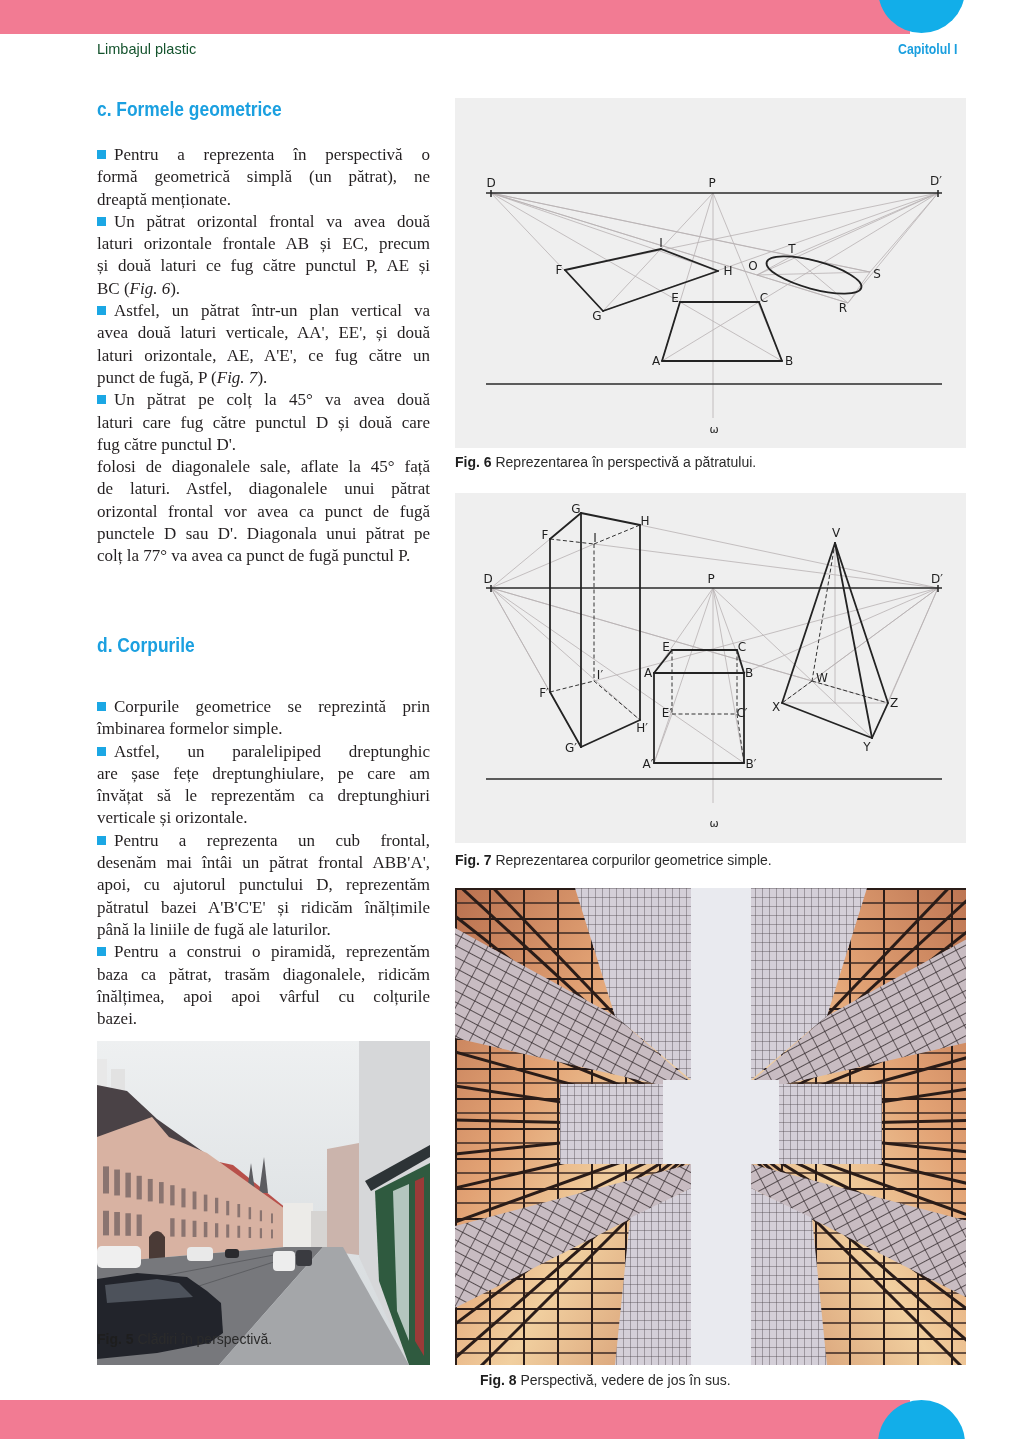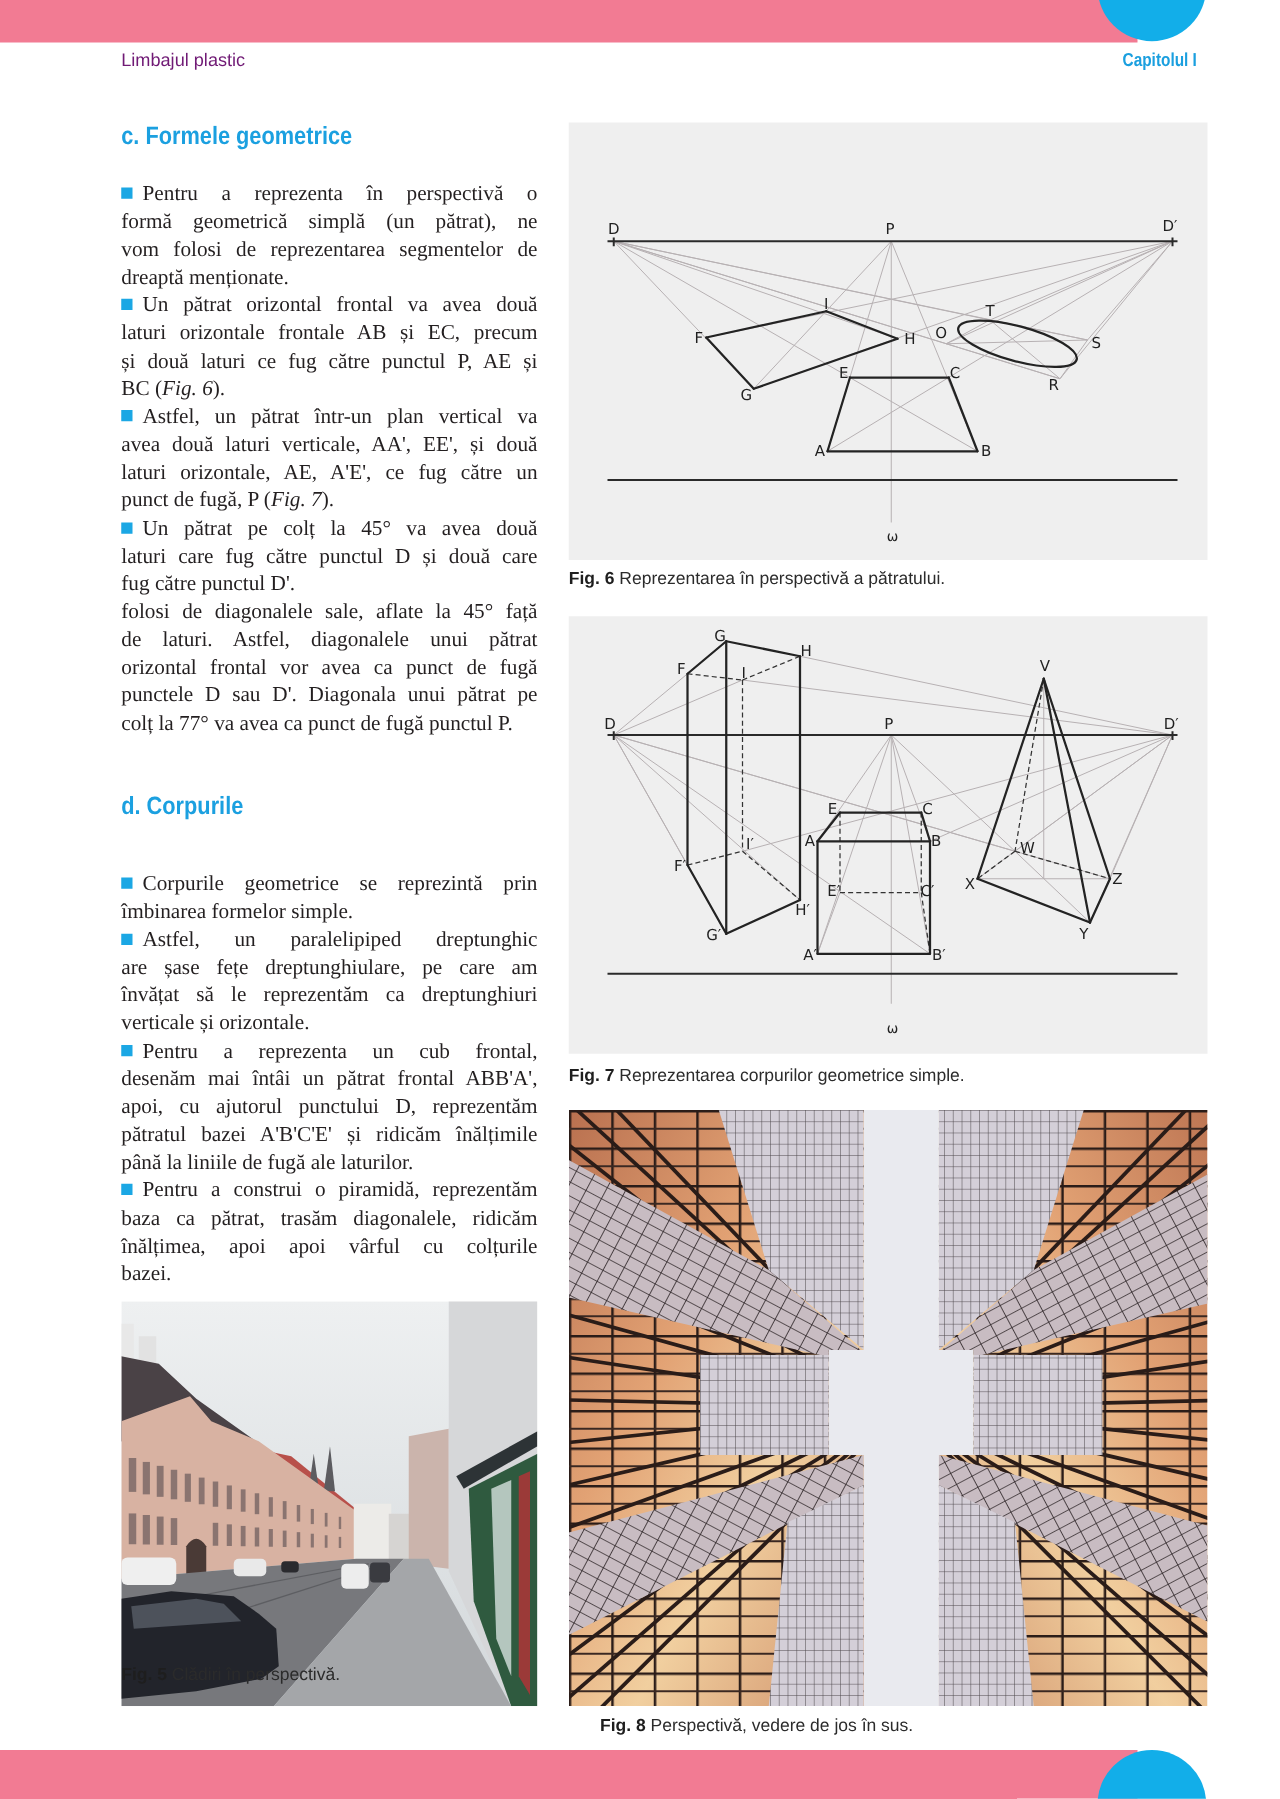--- a/index.html
+++ b/index.html
@@ -5,21 +5,21 @@
 *{margin:0;padding:0;box-sizing:border-box}
 html,body{width:1024px;height:1439px;background:#ffffff;overflow:hidden}
 body{position:relative;font-family:"Liberation Serif",serif;color:#231f20}
 .band{position:absolute;left:0;background:#F27B93}
 .band.top{top:0;height:34px;width:910px}
 .band.bottom{top:1400px;height:39px;width:910px}
 .circle{position:absolute;width:87px;height:87px;border-radius:50%;background:#12AEE9;left:878px}
 .circle.top{top:-54px}
 .circle.bottom{top:1400px}
 .page-num{position:absolute;left:878px;top:1484px;width:87px;color:#0c4a6e;font:bold 16px "DejaVu Sans",sans-serif}
-.rh-left{position:absolute;left:97px;top:40px;font:14.5px/18px "Liberation Sans",sans-serif;color:#701a75}
+.rh-left{position:absolute;left:97px;top:40px;font:14.5px/18px "Liberation Sans",sans-serif;color:#14532d}
 .rh-right{position:absolute;right:67px;top:40px;font:bold 15px/18px "Liberation Sans",sans-serif;color:#1A9FDF;transform:scaleX(.82);transform-origin:right center;white-space:nowrap}
 .heading{position:absolute;left:97px;font:bold 20px/22px "Liberation Sans",sans-serif;color:#1BA0E0;transform:scaleX(.87);transform-origin:left center;white-space:nowrap}
 .textblock{position:absolute;left:97px;width:333px;font-size:17px;line-height:22.3px;color:#231f20}
 .line{display:block;width:333px;white-space:nowrap;text-align:justify;text-align-last:justify}
 .line.last{text-align-last:left}
 .line em{font-style:italic}
 .bullet{display:inline-block;width:9px;height:9px;background:#1BA7E4;margin-right:8px;vertical-align:1px}
 .fig{position:absolute;background:#efefef;overflow:hidden}
 .fig svg{display:block;width:100%;height:100%}
 .photo{position:absolute;overflow:hidden}
@@ -37,21 +37,20 @@
 
 <div class="band top"></div>
 <div class="circle top"></div>
 <div class="rh-left">Limbajul plastic</div>
 <div class="rh-right">Capitolul I</div>
 
 <div class="heading" style="top:98px">c. Formele geometrice</div>
 <div class="textblock" style="top:144px">
     <div class="line"><span class="bullet"></span>Pentru a reprezenta în perspectivă o</div>
     <div class="line">formă geometrică simplă (un pătrat), ne</div>
-    <div class="line">vom folosi de reprezentarea segmentelor de</div>
     <div class="line last">dreaptă menționate.</div>
     <div class="line"><span class="bullet"></span>Un pătrat orizontal frontal va avea două</div>
     <div class="line">laturi orizontale frontale AB și EC, precum</div>
     <div class="line">și două laturi ce fug către punctul P, AE și</div>
     <div class="line last">BC (<em>Fig. 6</em>).</div>
     <div class="line"><span class="bullet"></span>Astfel, un pătrat într-un plan vertical va</div>
     <div class="line">avea două laturi verticale, AA', EE', și două</div>
     <div class="line">laturi orizontale, AE, A'E', ce fug către un</div>
     <div class="line last">punct de fugă, P (<em>Fig. 7</em>).</div>
     <div class="line"><span class="bullet"></span>Un pătrat pe colț la 45° va avea două</div>

